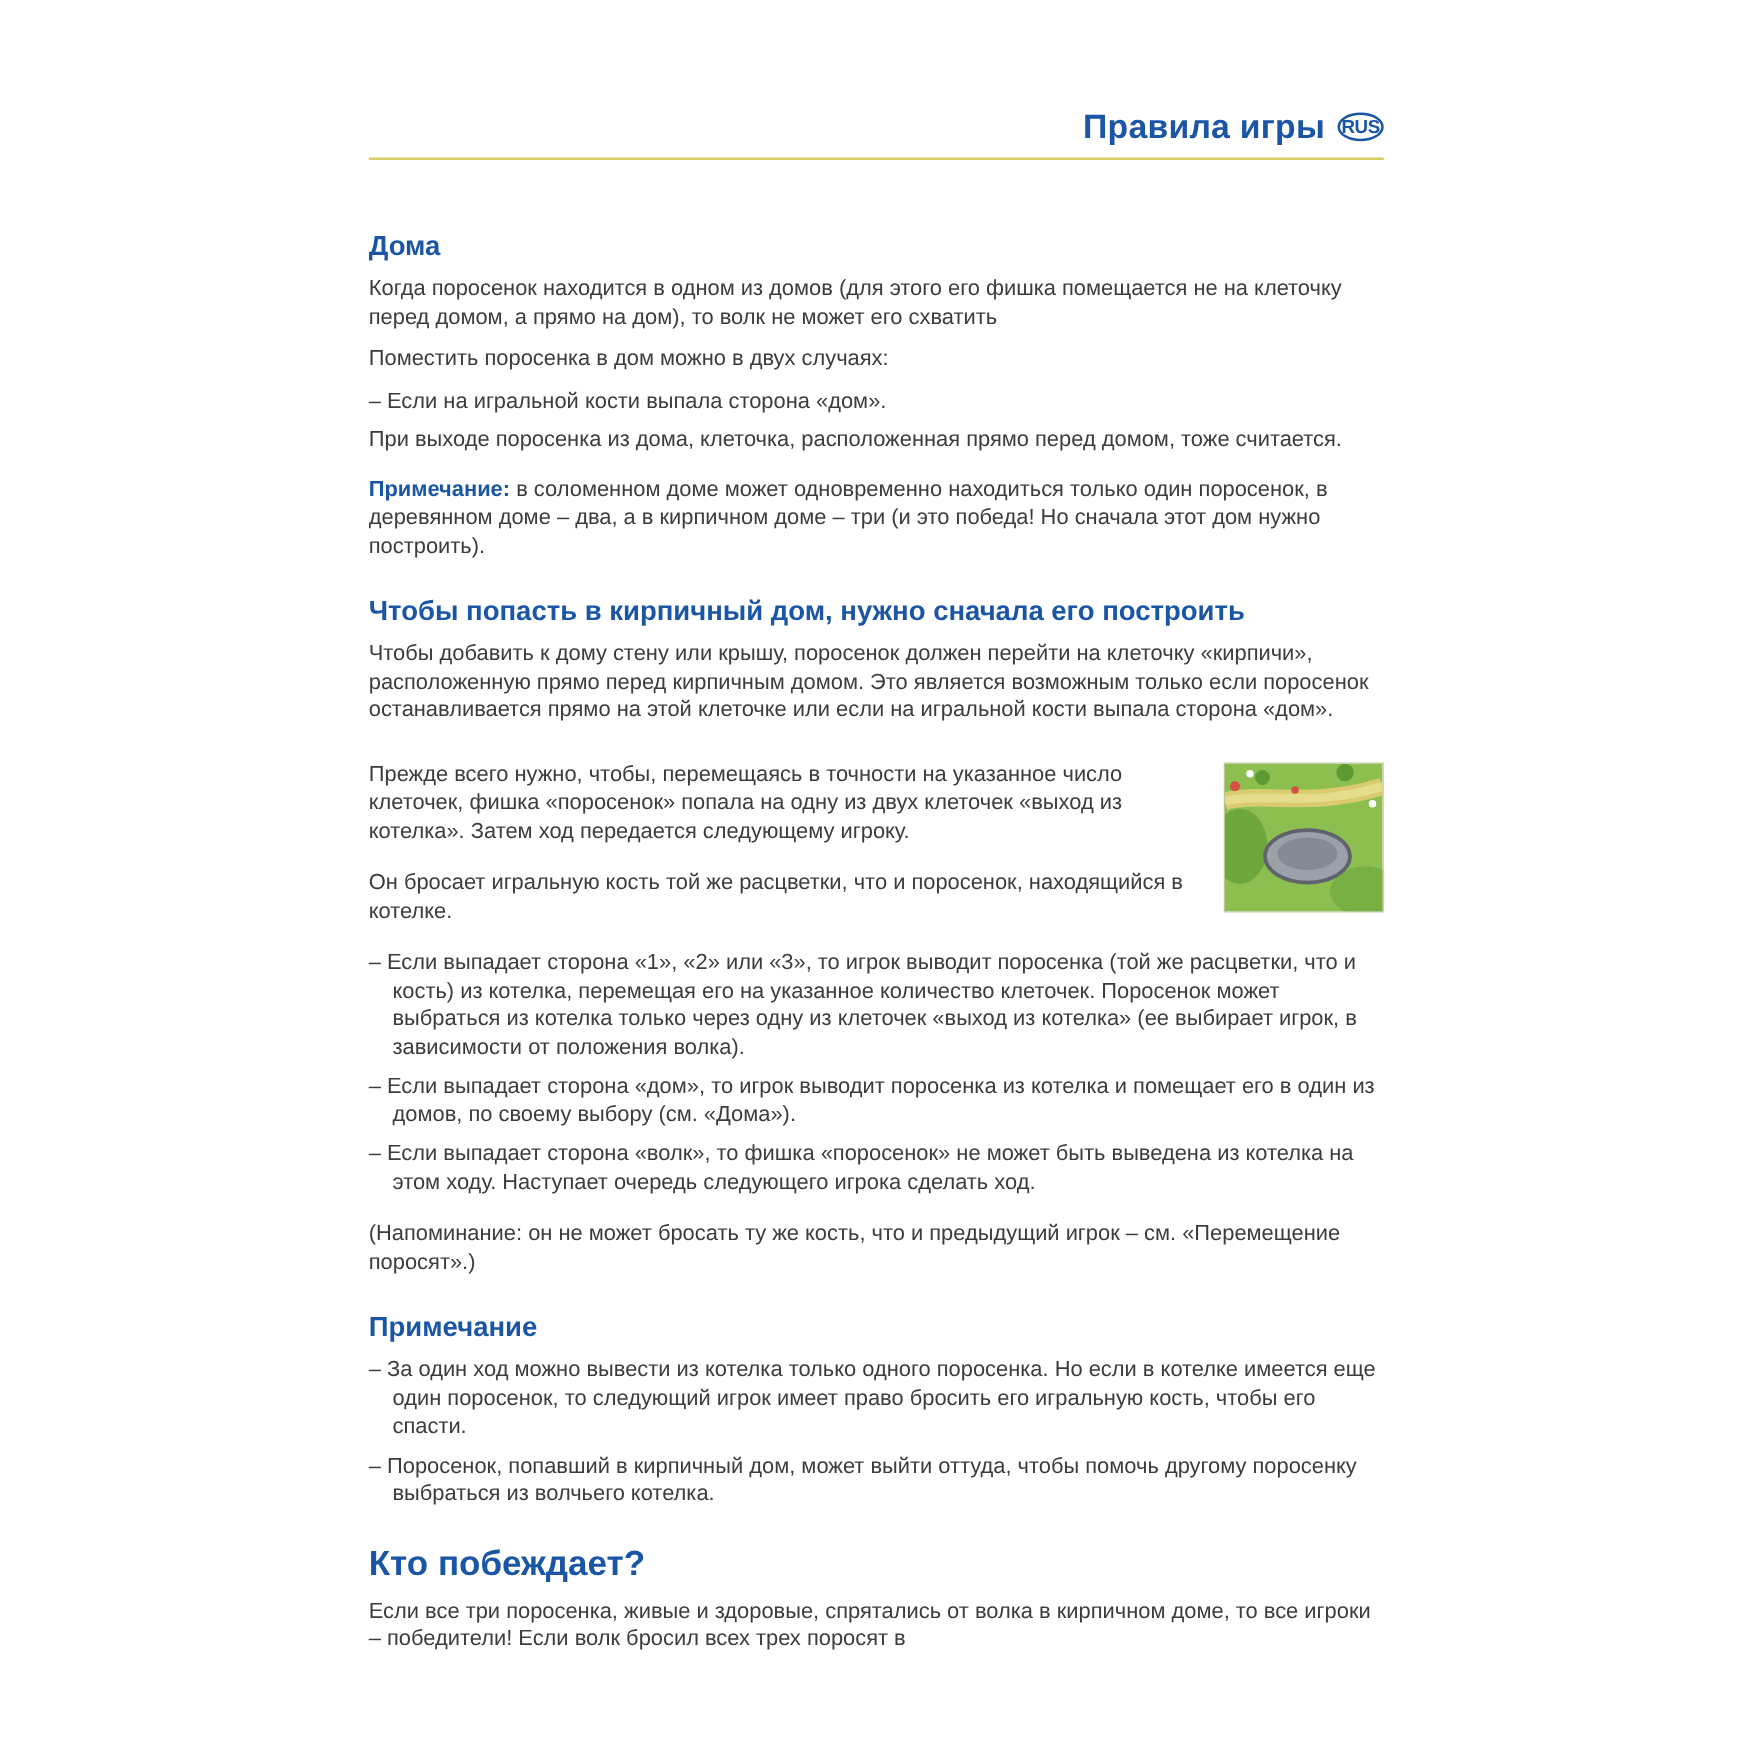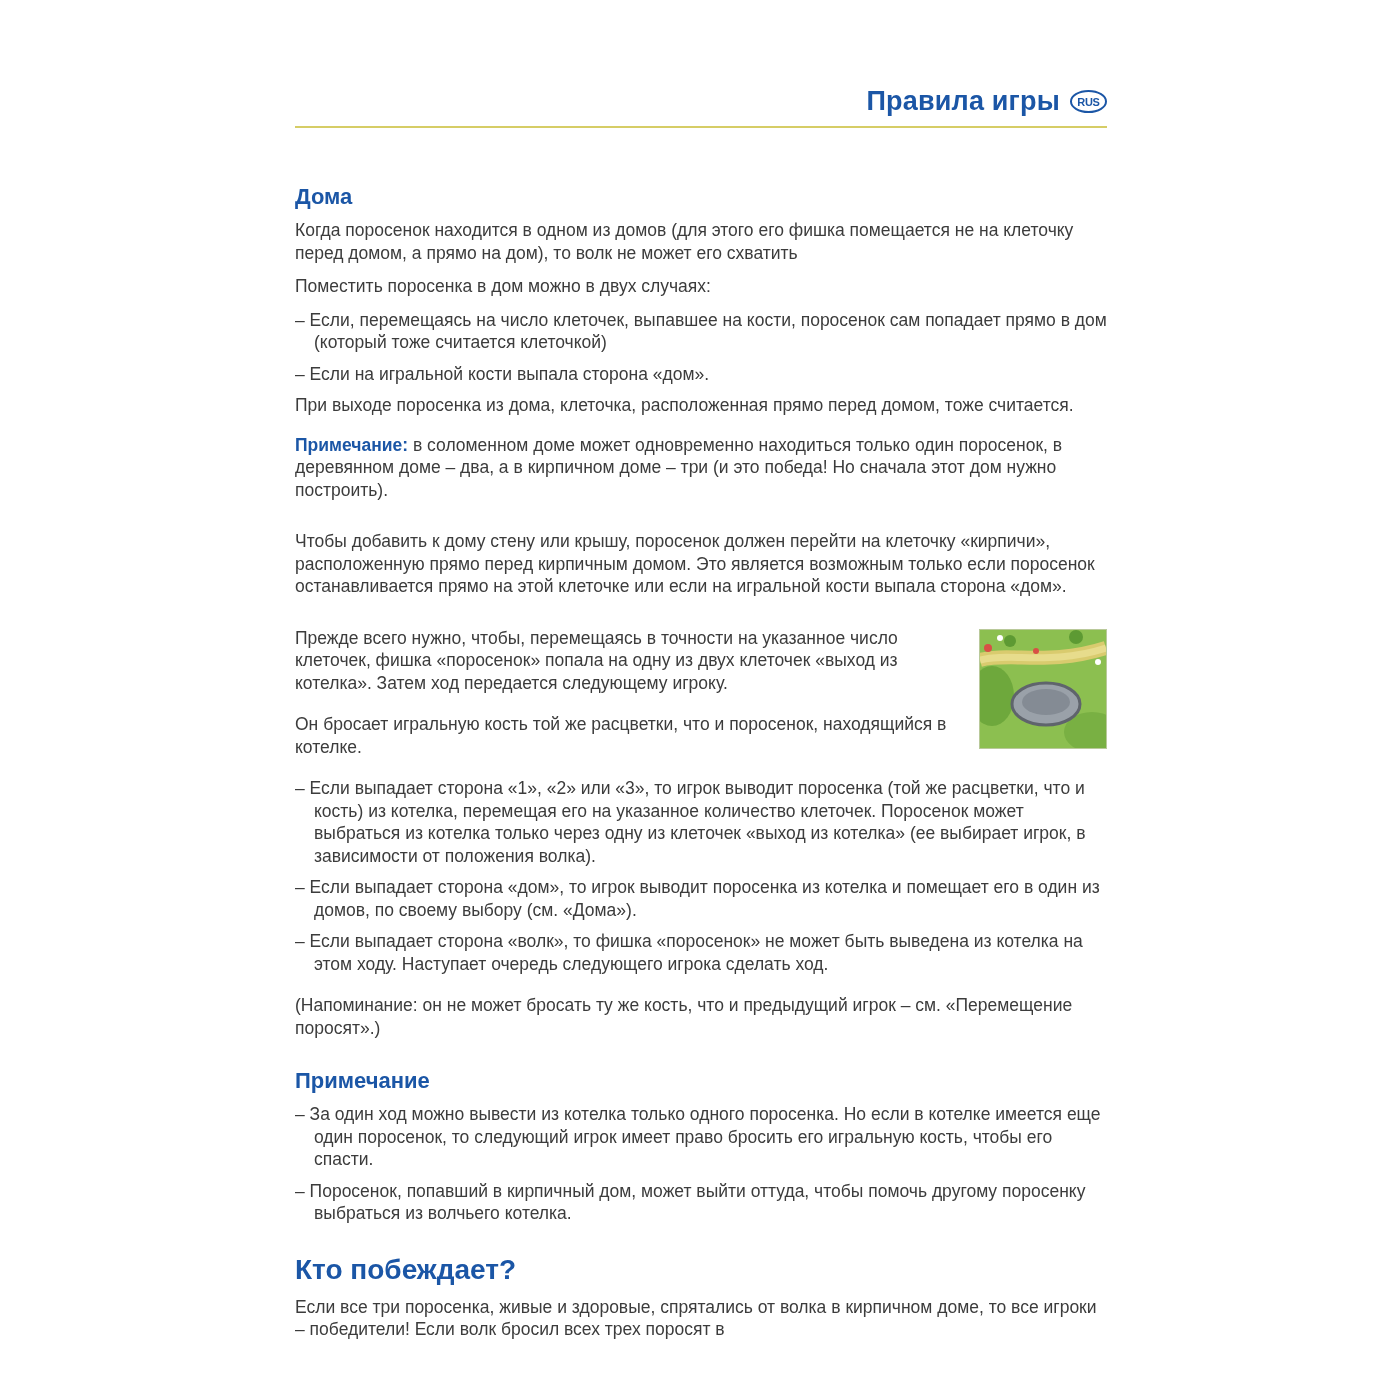--- a/index.html
+++ b/index.html
@@ -34,21 +34,21 @@
   }
   .rus-badge {
     display: inline-flex;
     align-items: center;
     justify-content: center;
     width: 37px;
     height: 23px;
     border: 2.5px solid #1b56a6;
     border-radius: 50%;
     color: #1b56a6;
-    font-size: 11px;
+    font-size: 15px;
     font-weight: bold;
     letter-spacing: -0.3px;
     box-sizing: border-box;
   }
   .header-rule {
     margin-top: 9px;
     height: 2px;
     background: #d6cd66;
   }
   
@@ -104,27 +104,27 @@
       </div>
       <div class="header-rule"></div>
     </header>
 
     <main class="content">
 
       <section>
         <h2>Дома</h2>
         <p>Когда поросенок находится в одном из домов (для этого его фишка помещается не на клеточку перед домом, а прямо на дом), то волк не может его схватить</p>
         <p>Поместить поросенка в дом можно в двух случаях:</p>
-        <p class="bullet">– Если, перемещаясь на число клеточек, выпавшее на кости, поросенок сам попадает прямо в дом (который тоже считается клеточкой)</p>
         <p class="bullet">– Если на игральной кости выпала сторона «дом».</p>
         <p>При выходе поросенка из дома, клеточка, расположенная прямо перед домом, тоже считается.</p>
         <p class="note"><span class="blue-bold">Примечание:</span><span> в соломенном доме может одновременно находиться только один поросенок, в деревянном доме – два, а в кирпичном доме – три (и это победа! Но сначала этот дом нужно построить).</span></p>
       </section>
 
       <section>
+        <h2>Чтобы попасть в кирпичный дом, нужно сначала его построить</h2>
         <p>Чтобы добавить к дому стену или крышу, поросенок должен перейти на клеточку «кирпичи», расположенную прямо перед кирпичным домом. Это является возможным только если поросенок останавливается прямо на этой клеточке или если на игральной кости выпала сторона «дом».</p>
       </section>
 
       <section>
         <figure class="board-figure">
           <svg viewBox="0 0 126 118" width="126" height="118">
             <rect width="126" height="118" fill="#8cbf50"></rect>
             <ellipse cx="12" cy="66" rx="22" ry="30" fill="#6ea83c"></ellipse>
             <ellipse cx="112" cy="102" rx="28" ry="20" fill="#79b043"></ellipse>
             <path d="M0,30 C30,22 70,36 126,18" stroke="#d9cb6e" stroke-width="14" fill="none"></path>

